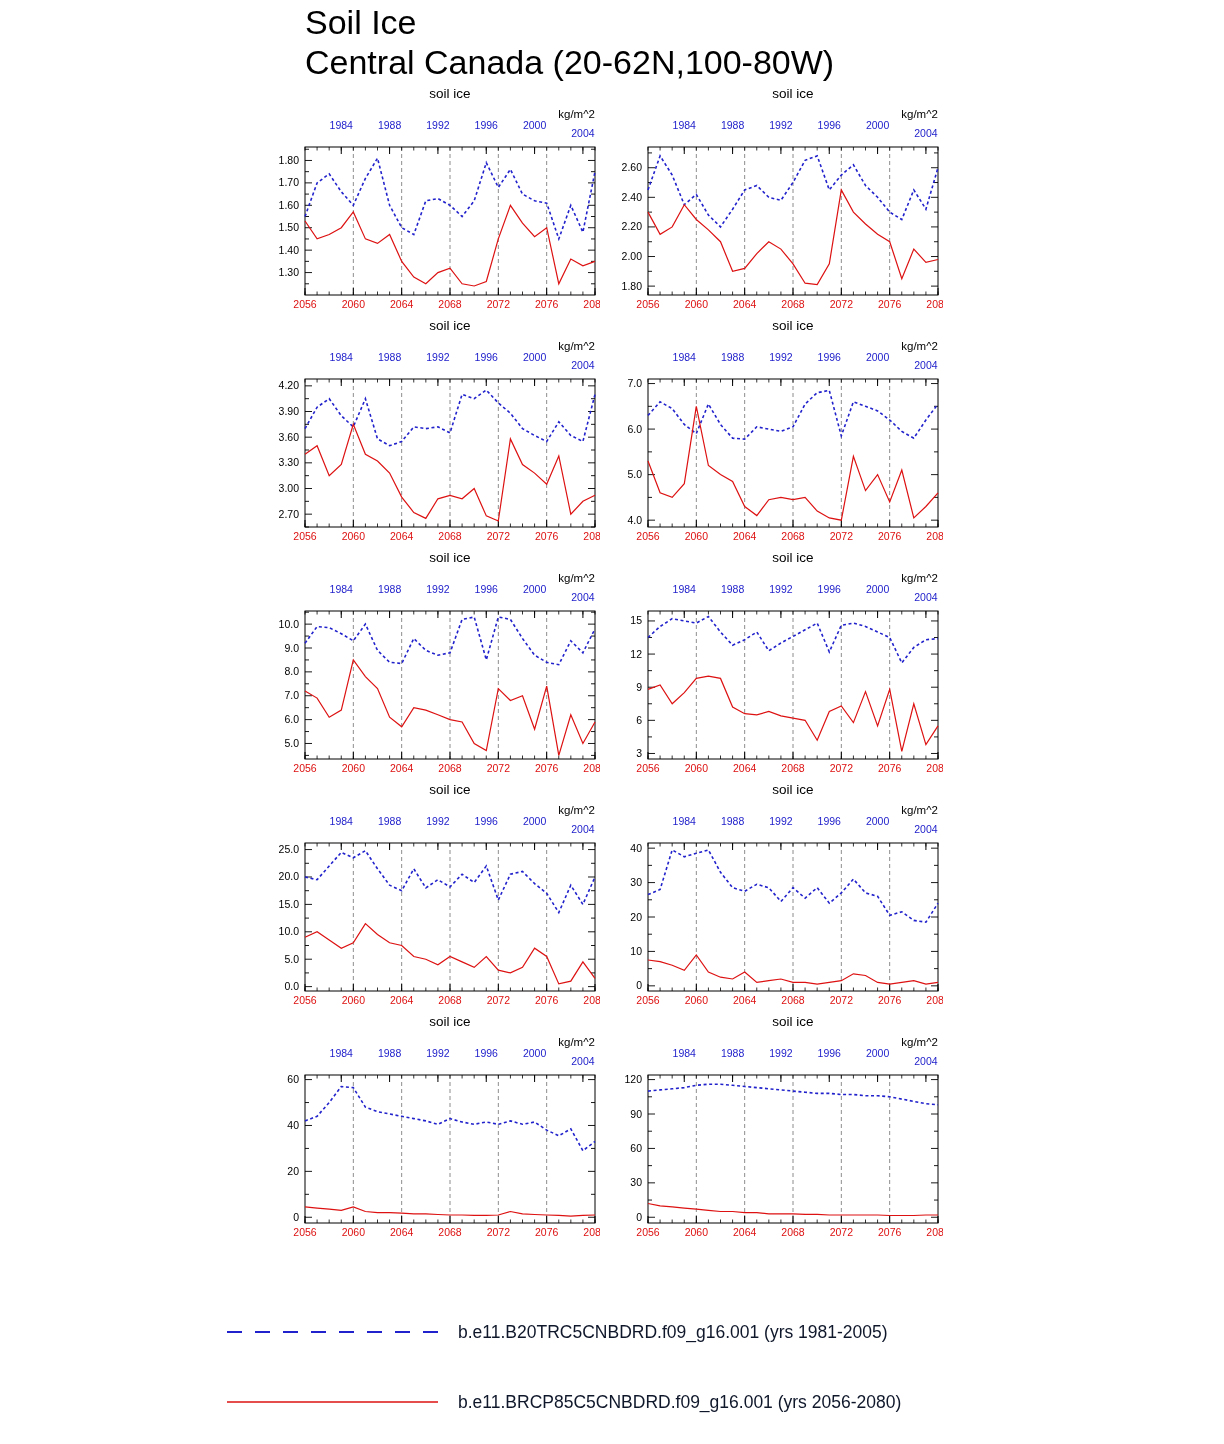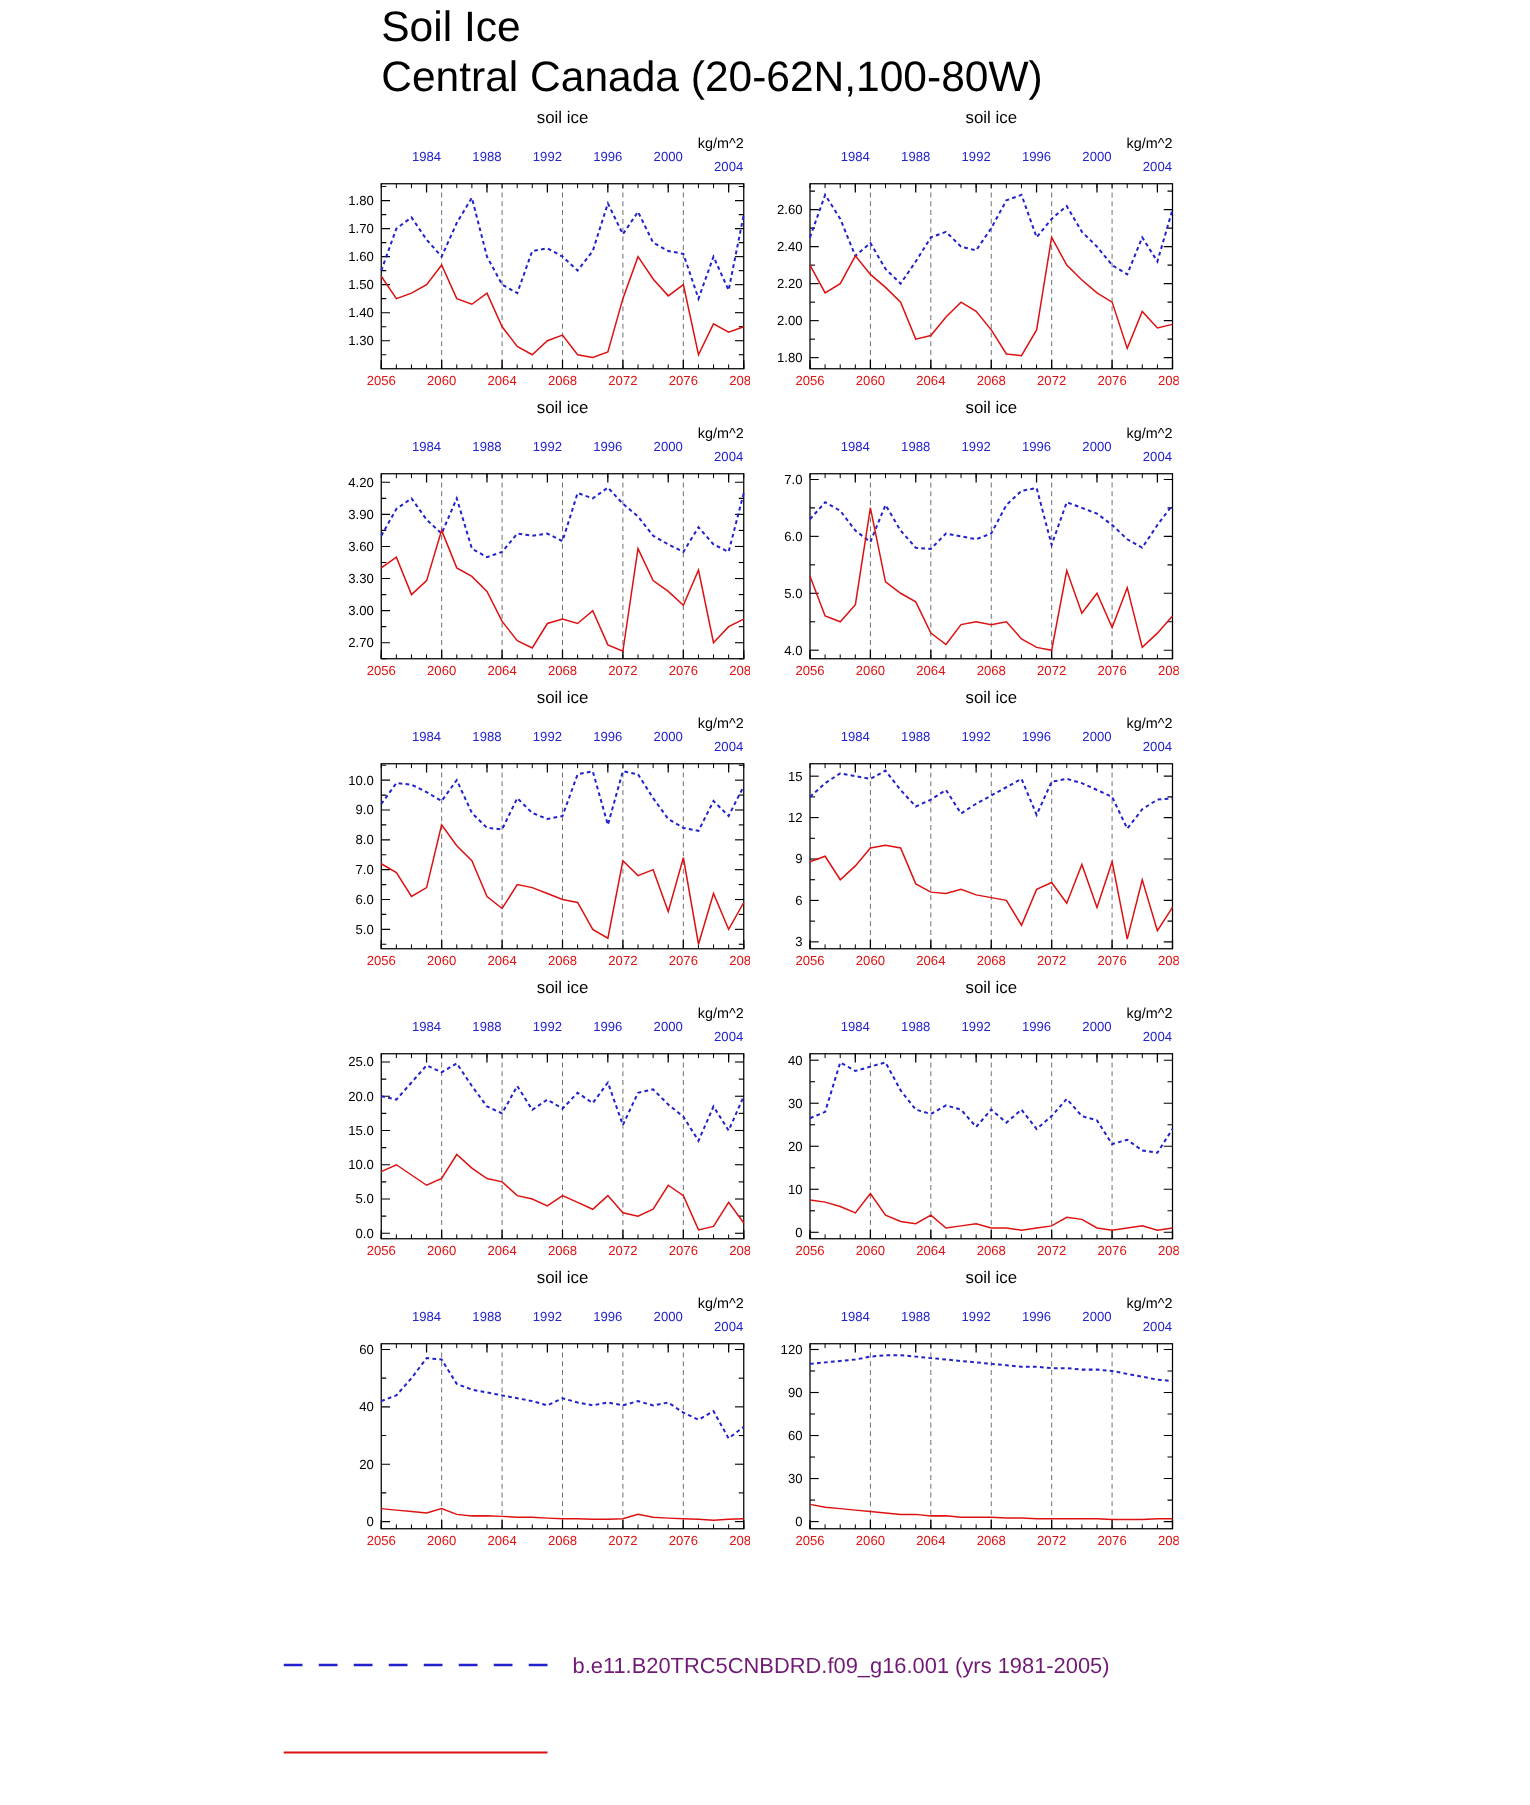--- a/index.html
+++ b/index.html
@@ -15,21 +15,21 @@
   }
   .charts-grid {
     position:absolute; left:257px; top:84px;
     display:grid; grid-template-columns:343px 343px; grid-auto-rows:232px;
   }
   .chart-cell { width:343px; height:232px; }
   svg text { font-family:"Liberation Sans", sans-serif; }
   .legend { position:absolute; left:225px; top:1320px; }
   .legend-row { display:flex; align-items:center; height:24px; margin-bottom:46px; }
   .legend-swatch { width:215px; height:8px; margin-right:18px; flex:0 0 auto; }
-  .legend-label { font-size:17.5px; color:#701a75; white-space:nowrap; }
+  .legend-label { font-size:17.5px; color:#0f172a; white-space:nowrap; }
 </style>
 </head>
 <body>
 
 <div class="main-title">
   <div>Soil Ice</div>
   <div>Central Canada (20-62N,100-80W)</div>
 </div>
 
 <div class="charts-grid" id="charts">
@@ -1171,14 +1171,15 @@
   <div class="legend-row">
     <svg class="legend-swatch" viewBox="0 0 215 8">
       <line x1="2" y1="4" x2="213" y2="4" stroke="#2222cc" stroke-width="2" stroke-dasharray="15,13"></line>
     </svg>
     <span class="legend-label">b.e11.B20TRC5CNBDRD.f09_g16.001 (yrs 1981-2005)</span>
   </div>
   <div class="legend-row">
     <svg class="legend-swatch" viewBox="0 0 215 8">
       <line x1="2" y1="4" x2="213" y2="4" stroke="#dd1111" stroke-width="1.5"></line>
     </svg>
+    <span class="legend-label">b.e11.BRCP85C5CNBDRD.f09_g16.001 (yrs 2056-2080)</span>
   </div>
 </div>
 
 </body></html>

